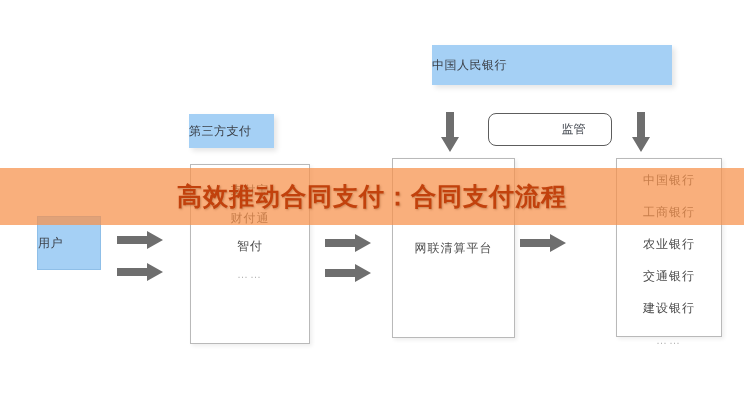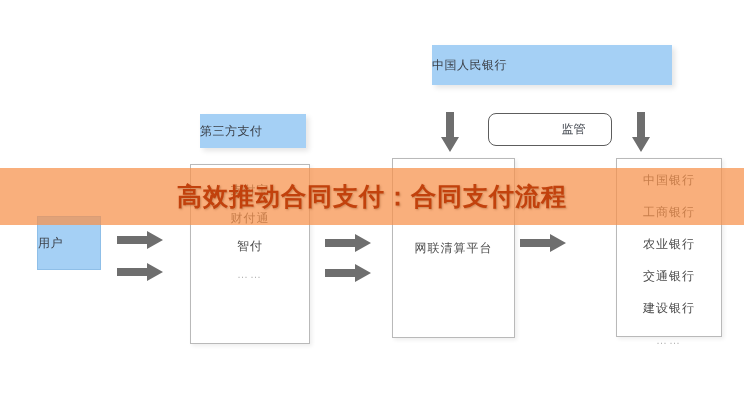--- a/index.html
+++ b/index.html
@@ -134,21 +134,21 @@
   <div class="abs rounded-box" style="left:488px; top:113px; width:124px; height:33px;">
     <span>监管</span>
   </div>
 
   <div class="abs arrow-down" style="left:632px; top:112px;">
     <svg width="18" height="40" viewBox="0 0 18 40" xmlns="http://www.w3.org/2000/svg">
       <polygon points="5,0 13,0 13,25 18,25 9,40 0,25 5,25" fill="#6E6E6E"></polygon>
     </svg>
   </div>
 
-  <div class="abs blue-box" style="left:200px; top:114px; width:106px; height:34px;">
+  <div class="abs blue-box" style="left:189px; top:114px; width:85px; height:34px;">
     <span>第三方支付</span>
   </div>
 
   <div class="abs blue-box" style="left:37px; top:216px; width:64px; height:54px; box-shadow:none; border:1px solid #8fbfe8;">
     <span>用户</span>
   </div>
 
   <div class="abs arrow-right" style="left:117px; top:231px;">
     <svg width="46" height="18" viewBox="0 0 46 18" xmlns="http://www.w3.org/2000/svg">
       <polygon points="0,5 30,5 30,0 46,9 30,18 30,13 0,13" fill="#6E6E6E"></polygon>

